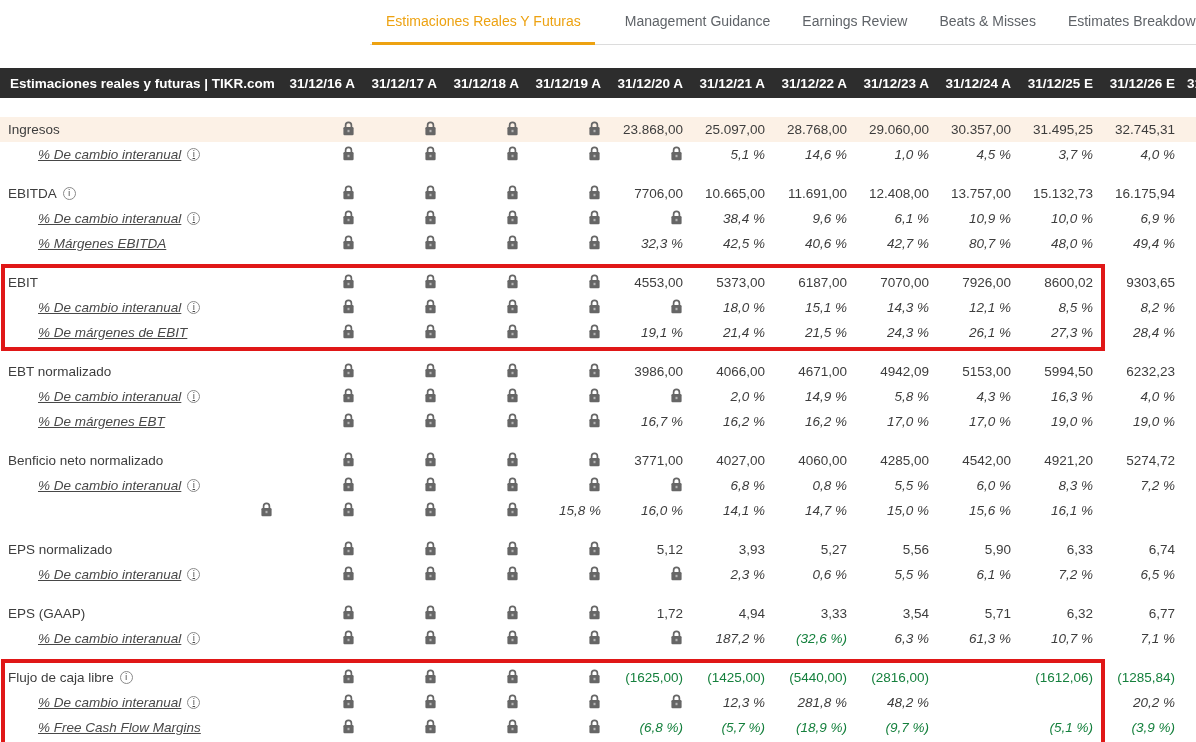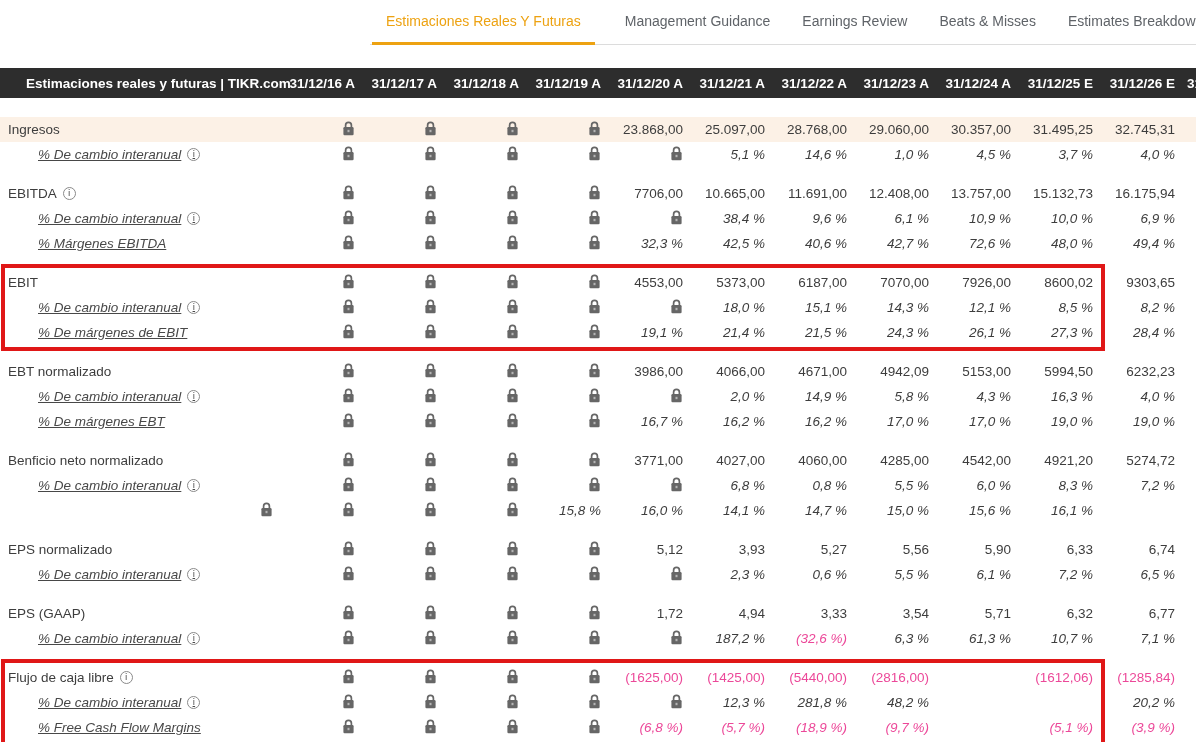--- a/index.html
+++ b/index.html
@@ -14,31 +14,31 @@
          border-bottom:3px solid transparent; padding:0 2px; cursor:pointer;
          white-space:nowrap; margin-bottom:-1px; }
   .tab.active { color:#eda211; border-bottom-color:#eda211; padding:0 14px; }
 
   
   .grid-row { display:grid; grid-template-columns:283px repeat(12, 82px);
               width:1267px; align-items:center; }
   .thead { position:absolute; top:68px; left:0; height:30px; background:#2d2d2d;
            color:#fff; font-weight:bold; font-size:13.5px; }
   .thead .cell { text-align:right; padding-right:10px; white-space:nowrap; }
-  .thead .title-cell { text-align:right; padding-left:26px; }
+  .thead .title-cell { text-align:right; padding-left:10px; }
   .thead .partial-cell { text-align:left; padding-right:0; padding-left:2px; overflow:hidden; }
 
   .tbody { position:absolute; top:117px; left:0; }
   .row { height:25px; font-size:13.5px; color:#3d3d3d; }
   .row.highlight { background:#fcf1e6; }
   .row .label { padding-left:8px; white-space:nowrap; display:flex; align-items:center; gap:6px; }
   .row.sub .label { padding-left:38px; font-style:italic; color:#484848;text-decoration:underline; }
   .row .val { text-align:right; padding-right:10px; white-space:nowrap; }
   .row.sub .val { font-style:italic; }
-  .row .val.neg { color:#ec4899; }
+  .row .val.neg { color:#15803d; }
   .spacer { height:14px; }
 
   .lock { display:inline-block; }
   .info-icon { display:inline-block; width:13px; height:13px; border:1px solid #8a8a8a;
                border-radius:50%; font-size:9px; line-height:11px; text-align:center;
                color:#8a8a8a; font-style:normal; font-weight:bold; flex:0 0 auto; }
 
   .red-box { position:absolute; left:1px; width:1104px; border:4px solid #e01717;
              pointer-events:none; z-index:5; }
 </style>
@@ -238,21 +238,21 @@
             </svg></span></div>
         <div class="val"><span class="lock"><svg width="13" height="15" viewBox="0 0 13 15">
               <path d="M3.6 6.4V4.3a2.9 2.9 0 0 1 5.8 0v2.1" fill="none" stroke="#666" stroke-width="1.7"></path>
               <rect x="1.4" y="6" width="10.2" height="8.2" rx="1.2" fill="#666"></rect>
               <rect x="5.5" y="8.8" width="2" height="2.4" fill="#b5b5b5"></rect>
             </svg></span></div>
         <div class="val">32,3 %</div>
         <div class="val">42,5 %</div>
         <div class="val">40,6 %</div>
         <div class="val">42,7 %</div>
-        <div class="val">72,6 %</div>
+        <div class="val">80,7 %</div>
         <div class="val">48,0 %</div>
         <div class="val">49,4 %</div>
         <div class="val"></div>
       </div>
       <div class="spacer"></div>
       <div class="grid-row row">
         <div class="label">
           <span>EBIT</span>
         </div>
         <div class="val"><span class="lock"><svg width="13" height="15" viewBox="0 0 13 15">

